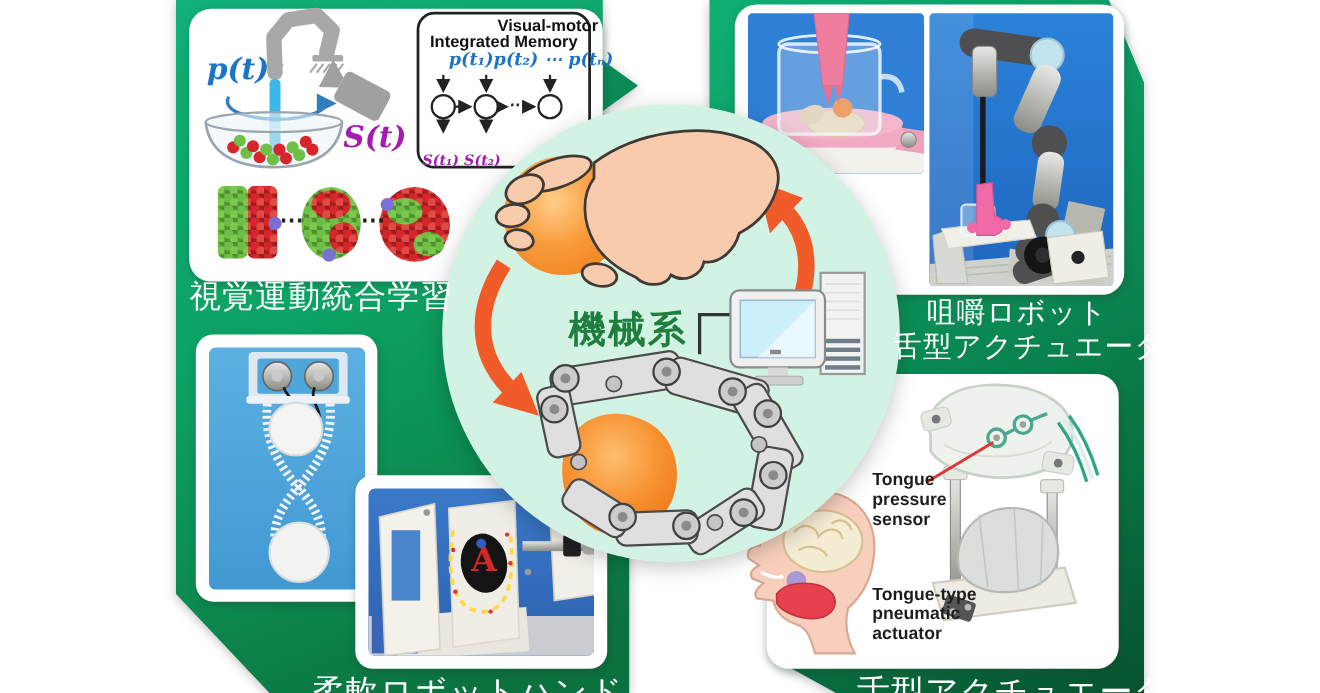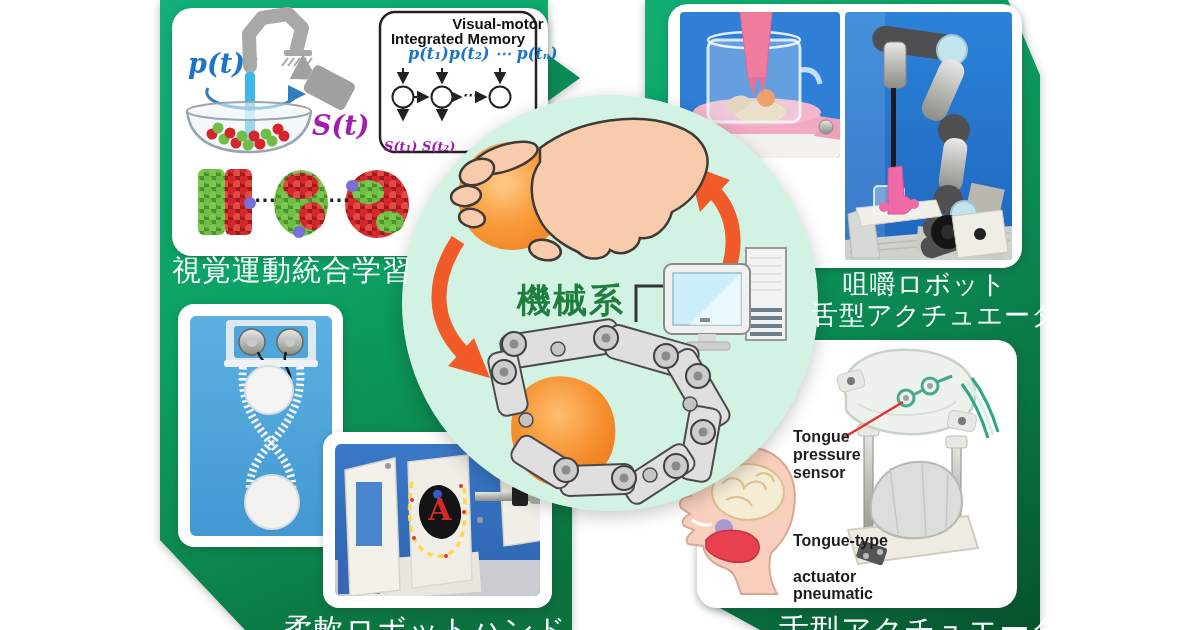--- a/index.html
+++ b/index.html
@@ -346,21 +346,21 @@
   <div class="t math" style="left:462px;top:88px;font-size:15px;color:#222;">⋯</div>
   <div class="t math red" style="left:384px;top:118px;font-size:13px;margin-top:22px;">S(t₁) S(t₂)</div>
   <div class="t math blue" style="left:188px;top:50px;font-size:27px;">p(t)</div>
   <div class="t math red" style="left:312px;top:112px;font-size:27px;">S(t)</div>
   <div class="t" style="left:254px;top:188px;font-size:22px;font-weight:bold;color:#222;">⋯</div>
   <div class="t" style="left:328px;top:188px;font-size:22px;font-weight:bold;color:#222;">⋯</div>
   <div class="t caption" style="left:793px;top:428px;">Tongue</div>
   <div class="t caption" style="left:793px;top:446px;">pressure</div>
   <div class="t caption" style="left:793px;top:464px;">sensor</div>
   <div class="t caption" style="left:793px;top:532px;">Tongue-type</div>
-  <div class="t caption" style="left:793px;top:550px;margin-top:35px;">pneumatic</div>
+  <div class="t caption" style="left:793px;top:550px;">pneumatic</div>
   <div class="t caption" style="left:793px;top:568px;">actuator</div>
   <div class="t" style="left:428px;top:494px;width:24px;text-align:center;font-size:30px;font-weight:bold;color:#D42828;font-family:'DejaVu Serif',serif;">A</div>
 </div>
 
 <svg id="svgTop" class="layer" width="1200" height="630" viewBox="0 0 1200 630">
   <defs>
     <radialGradient id="ballGrad" cx="0.42" cy="0.38" r="0.8">
       <stop offset="0" stop-color="#FFCE8A"></stop>
           <stop offset="0.45" stop-color="#F99D3E"></stop>
       <stop offset="1" stop-color="#EE7C18"></stop>

